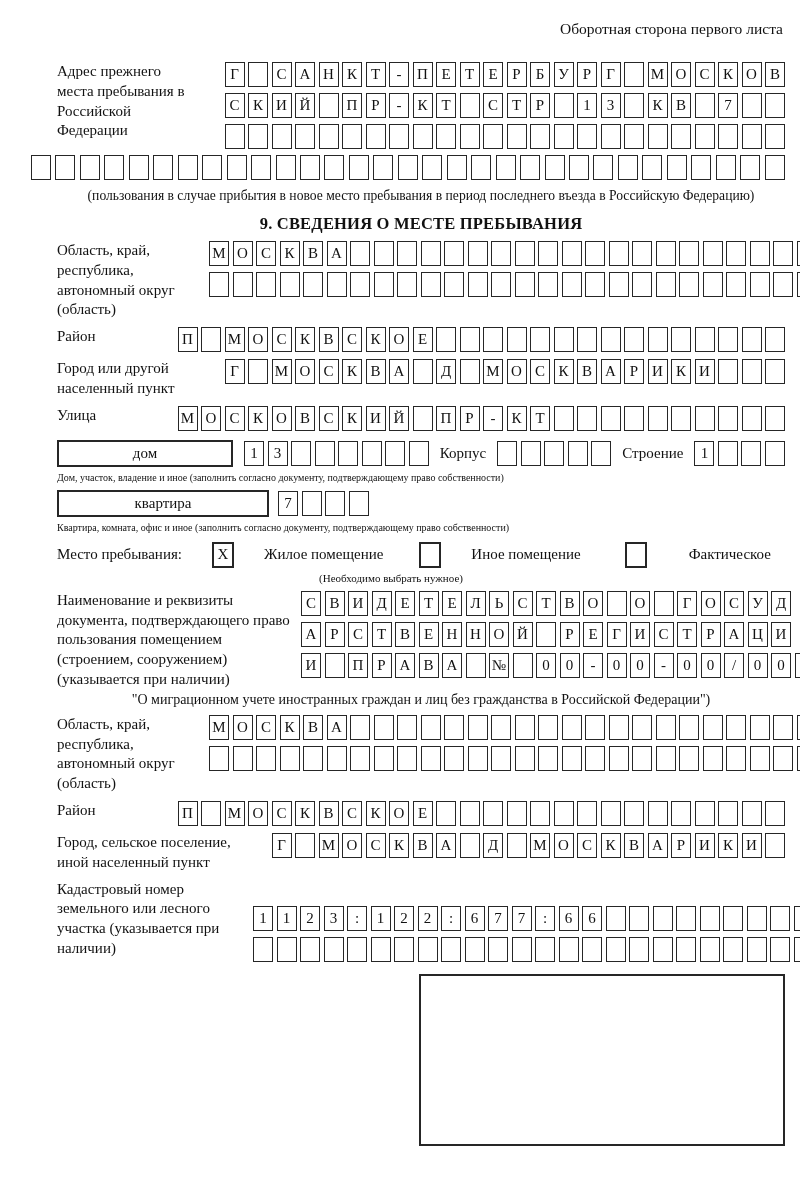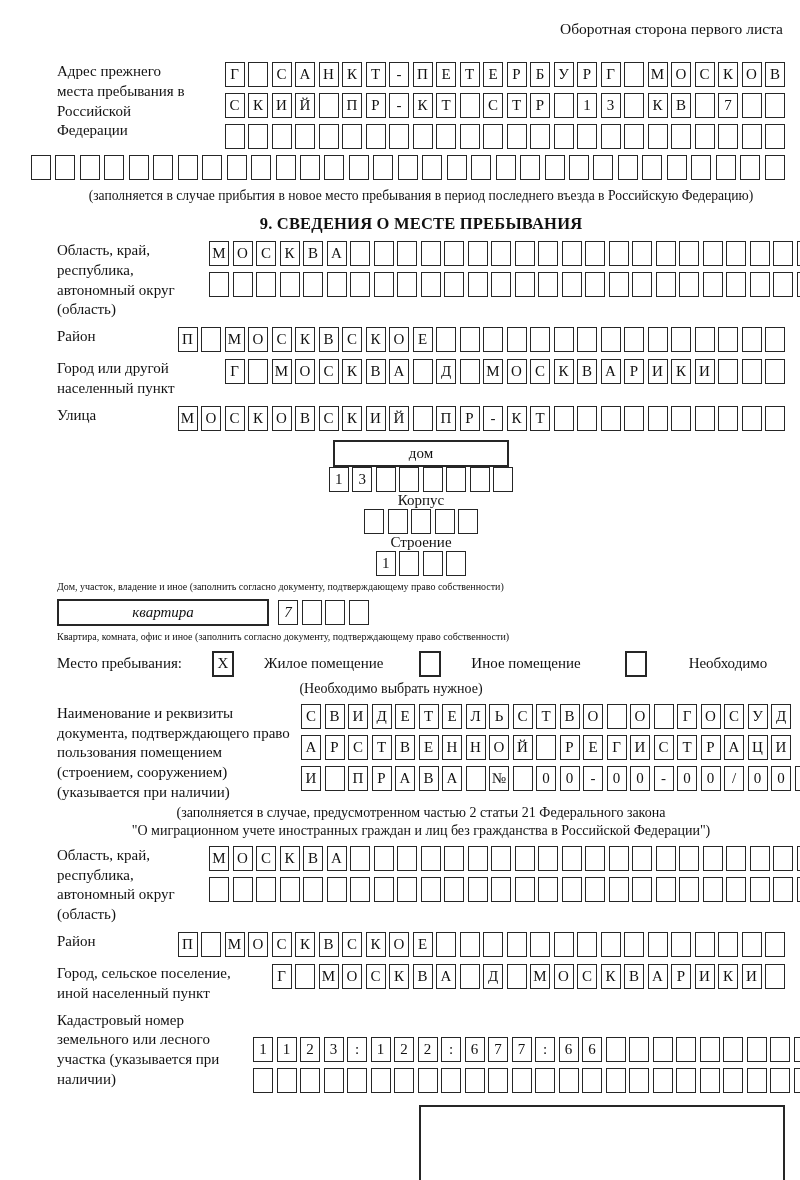--- a/index.html
+++ b/index.html
@@ -19,26 +19,26 @@
   .cells{display:flex;gap:3.5px;}
   .cell{width:20px;height:25px;border:1.8px solid #262626;box-sizing:border-box;
         display:flex;align-items:center;justify-content:center;font-size:15px;flex:0 0 auto;
         background:#fff;}
   .row-full{justify-content:space-between;gap:0;width:calc(100% + 26px);margin:6px 0 0 -26px;}
   .note{font-size:13.6px;text-align:center;margin:8px 0 2px;}
   .title{font-weight:bold;text-align:center;font-size:16.5px;margin:10px 0 4px;letter-spacing:.2px;}
   .cap{font-size:10px;margin:5px 0 0;}
   .fieldbox{border:2px solid #262626;height:27px;display:flex;align-items:center;
             justify-content:center;box-sizing:border-box;background:#fff;}
-  .house-row{display:flex;align-items:center;justify-content:space-between;margin-top:9px;flex-direction:column;}
-  .apt-row{display:flex;align-items:center;gap:9px;margin-top:7px;font-style:italic;}
+  .house-row{display:flex;align-items:center;justify-content:space-between;margin-top:9px;}
+  .apt-row{display:flex;align-items:center;gap:9px;margin-top:7px;}
   .cbx{width:22px;height:26px;border:2px solid #262626;box-sizing:border-box;flex:0 0 auto;
        display:flex;align-items:center;justify-content:center;font-size:15px;background:#fff;}
   .place-row{display:flex;align-items:center;gap:30px;margin-top:9px;}
-  .subnote{font-size:14px;text-align:center;margin:4px 60px 0 0;}
+  .subnote{font-size:11px;text-align:center;margin:4px 60px 0 0;}
   .fact-note{font-size:14px;text-align:center;margin:2px 0;}
   .stampbox{width:366px;height:172px;border:2px solid #262626;box-sizing:border-box;
             margin:12px 0 0 auto;background:#fff;}
 </style>
 </head>
 <body>
 
 <div class="page">
 
   <div class="hdr">Оборотная сторона первого листа</div>
@@ -152,21 +152,21 @@
       <span class="cell"></span>
       <span class="cell"></span>
       <span class="cell"></span>
       <span class="cell"></span>
       <span class="cell"></span>
       <span class="cell"></span>
       <span class="cell"></span>
       <span class="cell"></span>
       <span class="cell"></span>
     </div>
-  <div class="note">(заполняется в случае прибытия в новое место пребывания в период последнего въезда в Российскую Федерацию)</div>
+  <div class="note">(пользования в случае прибытия в новое место пребывания в период последнего въезда в Российскую Федерацию)</div>
 
   <div class="title">9. СВЕДЕНИЯ О МЕСТЕ ПРЕБЫВАНИЯ</div>
 
   <div class="frow">
     <div class="lbl w150">Область, край, республика, автономный округ (область)</div>
     <div class="cellcol">
       <div class="cells">
           <span class="cell">М</span>
           <span class="cell">О</span>
           <span class="cell">С</span>
@@ -360,21 +360,21 @@
   </div>
   <div class="cap">Квартира, комната, офис и иное (заполнить согласно документу, подтверждающему право собственности)</div>
 
   <div class="place-row">
     <span>Место пребывания:</span>
     <span class="cbx">X</span>
     <span>Жилое помещение</span>
     <span class="cbx" style="margin-left:6px"></span>
     <span>Иное помещение</span>
     <span class="cbx" style="margin-left:14px"></span>
-    <span style="margin-left:12px">Необходимо</span>
+    <span style="margin-left:12px">Фактическое</span>
   </div>
   <div class="subnote">(Необходимо выбрать нужное)</div>
 
   <div class="frow">
     <div class="lbl w240">Наименование и реквизиты документа, подтверждающего право пользования помещением (строением, сооружением) (указывается при наличии)</div>
     <div class="cellcol">
       <div class="cells">
           <span class="cell">С</span>
           <span class="cell">В</span>
           <span class="cell">И</span>
@@ -440,21 +440,20 @@
           <span class="cell">0</span>
           <span class="cell">0</span>
           <span class="cell">/</span>
           <span class="cell">0</span>
           <span class="cell">0</span>
           <span class="cell">0</span>
         </div>
     </div>
   </div>
 
-  <div class="fact-note">(заполняется в случае, предусмотренном частью 2 статьи 21 Федерального закона</div>
   <div class="fact-note">"О миграционном учете иностранных граждан и лиц без гражданства в Российской Федерации")</div>
 
   <div class="frow">
     <div class="lbl w150">Область, край, республика, автономный округ (область)</div>
     <div class="cellcol">
       <div class="cells">
           <span class="cell">М</span>
           <span class="cell">О</span>
           <span class="cell">С</span>
           <span class="cell">К</span>

